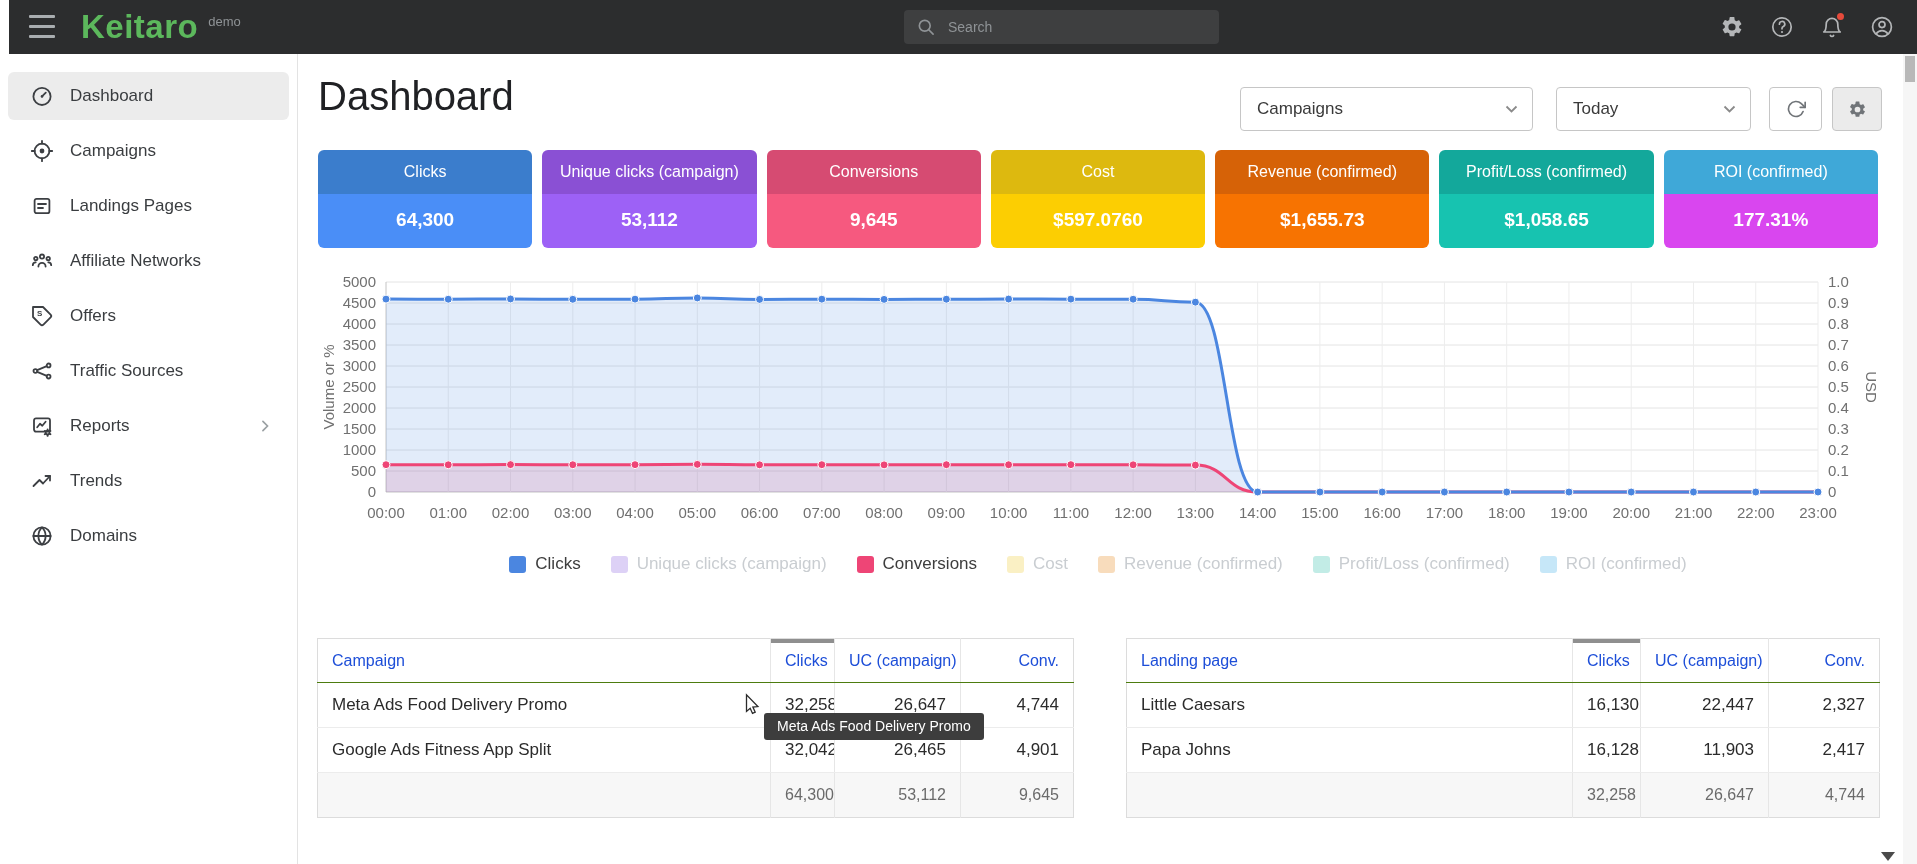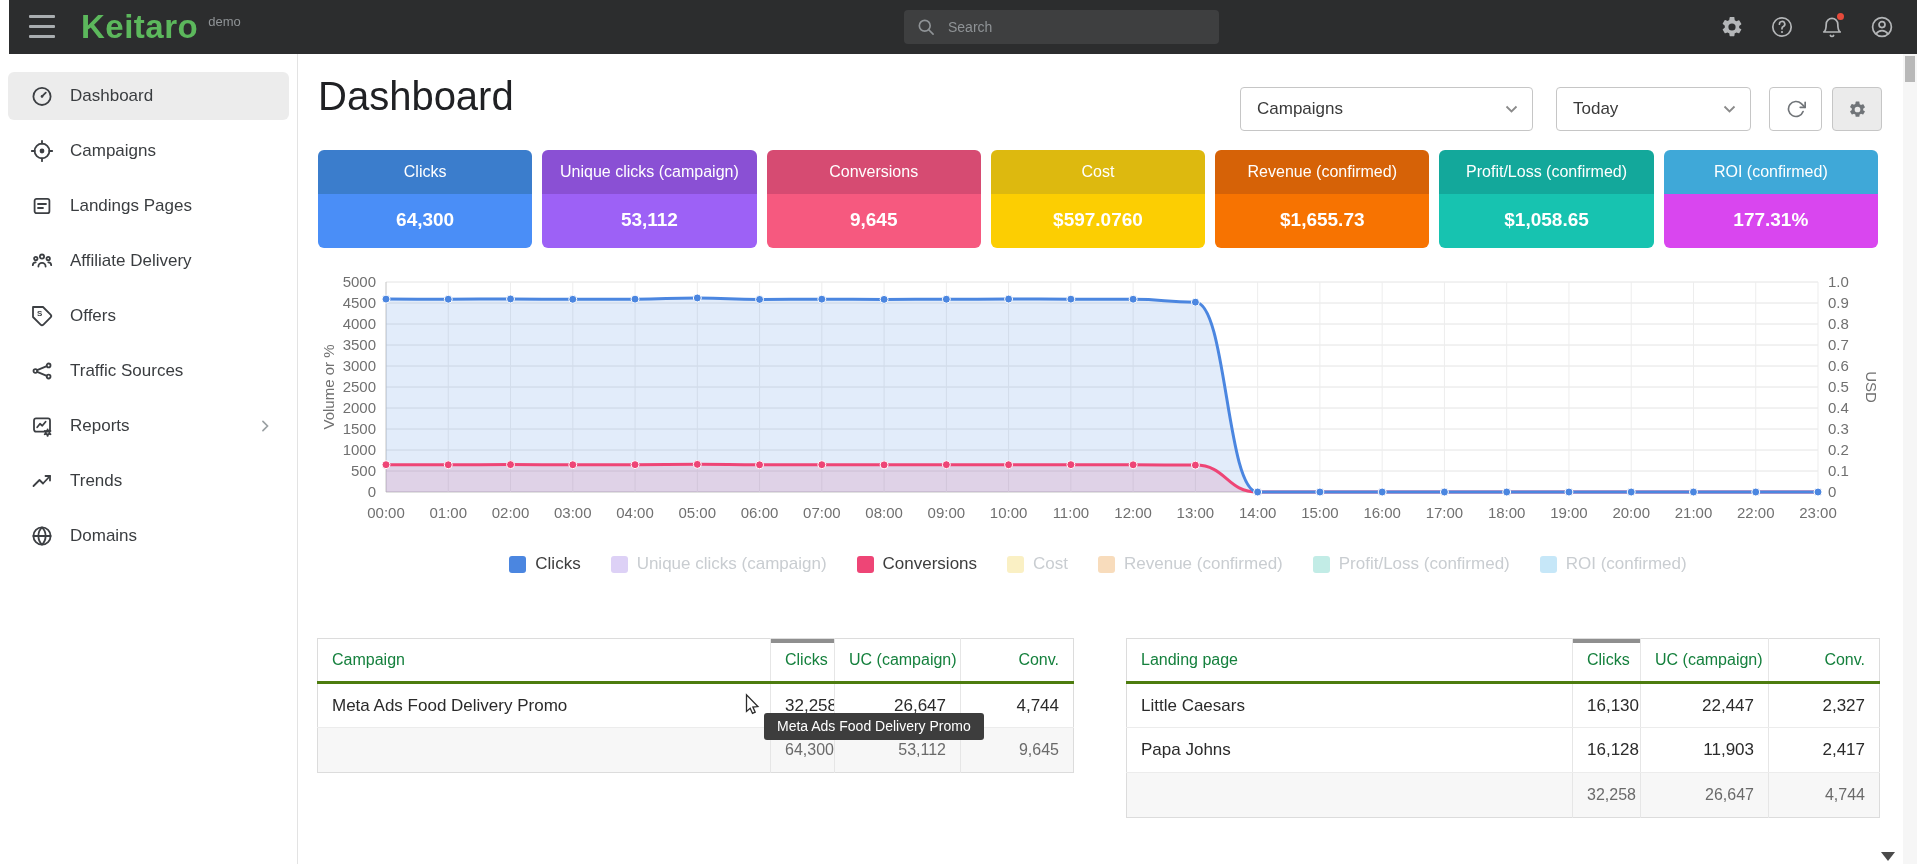--- a/index.html
+++ b/index.html
@@ -75,22 +75,22 @@
   .legend-swatch { width:17px; height:17px; border-radius:3px; }
   .legend-label { font-size:17px; color:#3d3d3d; }
   .legend-item.inactive .legend-label { color:#c9cdd1; }
 
   
   .datatable { position:absolute; top:584px; border-collapse:collapse; background:#fff;
                font-size:16px; table-layout:fixed; }
   .tbl-left { left:18px; width:756px; }
   .tbl-right { left:827px; width:753px; }
   .datatable th, .datatable td { padding:0 14px; overflow:hidden; white-space:nowrap; }
-  .datatable thead th { height:44px; font-weight:400; color:#15803d; text-align:right;
-                        border-bottom:3px solid #4d7c0f; cursor:pointer; }
+  .datatable thead th { height:44px; font-weight:400; color:#1d4ed8; text-align:right;
+                        border-bottom:1px solid #4d7c0f; cursor:pointer; }
   .datatable thead th:first-child { text-align:left; }
   .datatable thead th.sorted { box-shadow:inset 0 4px 0 #8f8f8f; }
   .datatable tbody td { height:45px; color:#2b2b2b; font-size:17px; text-align:right;
                         border-bottom:1px solid #ececec; }
   .datatable tbody td:first-child { text-align:left; }
   .datatable td + td, .datatable th + th { border-left:1px solid #e6e6e6; }
   .datatable { border:1px solid #dcdcdc; }
   .datatable tfoot td { height:45px; background:#f7f7f7; color:#6a6a6a; text-align:right;
                         border-top:1px solid #d9d9d9; }
 
@@ -185,21 +185,21 @@
         </div>
         <div class="nav-item">
           <span class="nav-icon"><svg viewBox="0 0 24 24" fill="none" stroke="currentColor" stroke-width="1.8" stroke-linecap="round" stroke-linejoin="round">
               <circle cx="12" cy="7.6" r="2.1"></circle>
               <path d="M8.4 17.5c0-2 1.6-3.6 3.6-3.6s3.6 1.6 3.6 3.6"></path>
               <circle cx="5.8" cy="9.6" r="1.7"></circle>
               <path d="M2.8 16.2c0-1.6 1.3-2.9 2.9-2.9"></path>
               <circle cx="18.2" cy="9.6" r="1.7"></circle>
               <path d="M21.2 16.2c0-1.6-1.3-2.9-2.9-2.9"></path>
             </svg></span>
-          <span class="nav-label">Affiliate Delivery</span>
+          <span class="nav-label">Affiliate Networks</span>
         </div>
         <div class="nav-item">
           <span class="nav-icon"><svg viewBox="0 0 24 24" fill="none" stroke="currentColor" stroke-width="1.8" stroke-linecap="round" stroke-linejoin="round">
               <path d="M20.6 13.4 13.4 20.6a2 2 0 0 1-2.8 0L3 13V3h10l7.6 7.6a2 2 0 0 1 0 2.8z"></path>
               <text class="ft" x="7" y="11.8">S</text>
             </svg></span>
           <span class="nav-label">Offers</span>
         </div>
         <div class="nav-item">
           <span class="nav-icon"><svg viewBox="0 0 24 24" fill="none" stroke="currentColor" stroke-width="1.8" stroke-linecap="round" stroke-linejoin="round">
@@ -483,20 +483,26 @@
             <th>Conv.</th>
           </tr>
         </thead>
         <tbody>
           <tr>
             <td>Meta Ads Food Delivery Promo</td>
             <td>32,258</td>
             <td>26,647</td>
             <td>4,744</td>
           </tr>
+          <tr>
+            <td>Google Ads Fitness App Split</td>
+            <td>32,042</td>
+            <td>26,465</td>
+            <td>4,901</td>
+          </tr>
         </tbody>
         <tfoot>
           <tr>
             <td></td>
             <td>64,300</td>
             <td>53,112</td>
             <td>9,645</td>
           </tr>
         </tfoot>
       </table>

